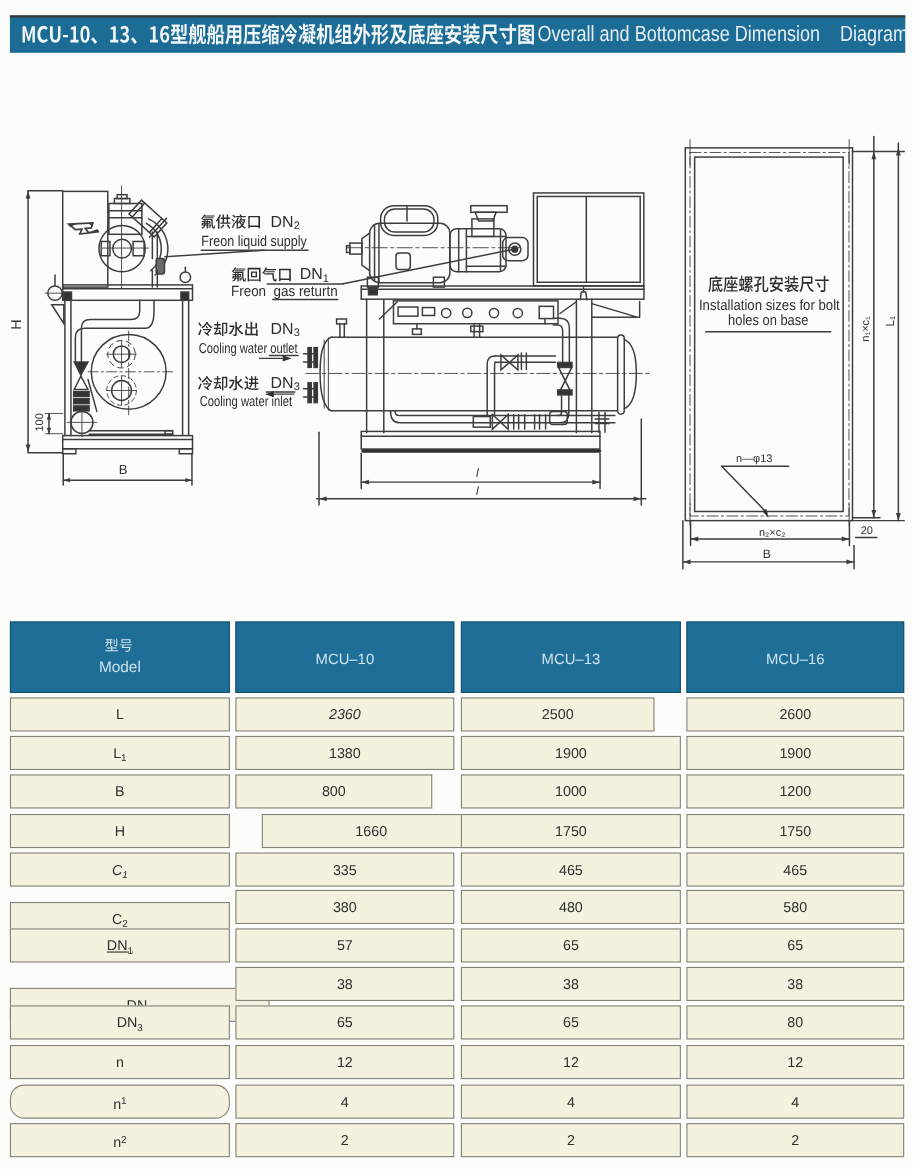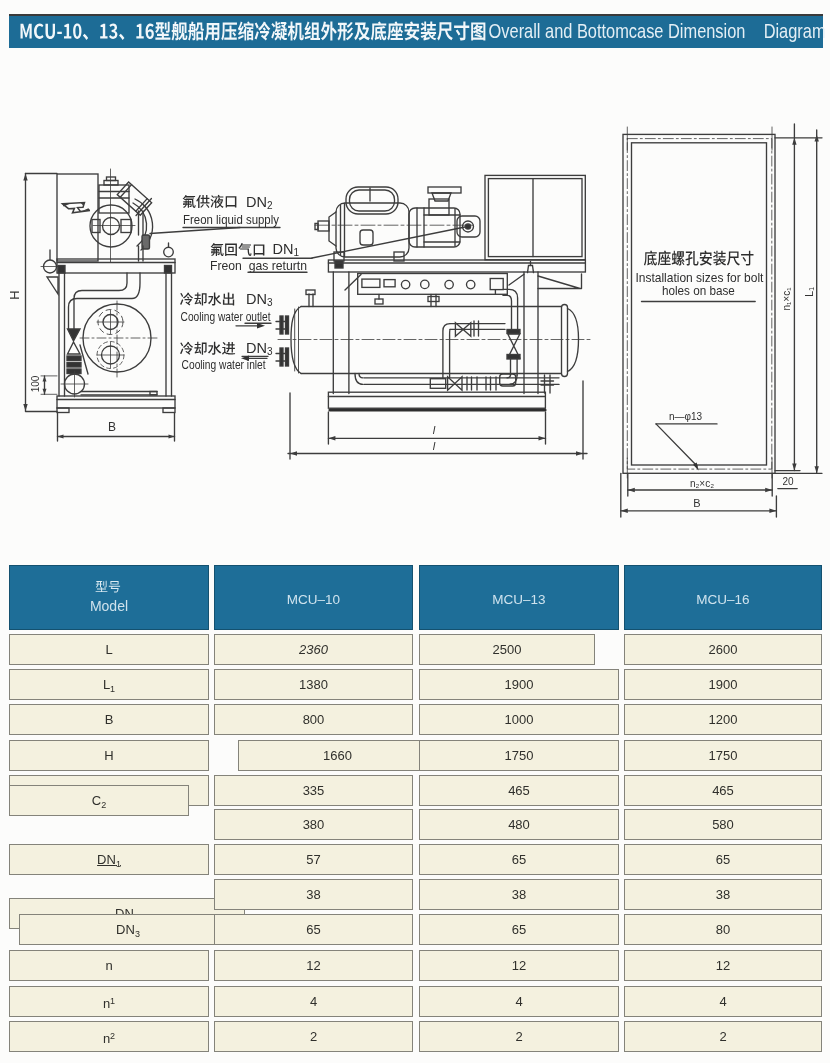--- a/index.html
+++ b/index.html
@@ -24,60 +24,60 @@
 <div class="cell" style="left:214px;top:634px;width:199px;font-style:italic;">2360</div>
 <div class="cell" style="left:419px;top:634px;width:176px;">2500</div>
 <div class="cell" style="left:624px;top:634px;width:198px;">2600</div>
 
 <div class="cell" style="left:9px;top:669px;width:200px;">L<span class="sub">1</span></div>
 <div class="cell" style="left:214px;top:669px;width:199px;">1380</div>
 <div class="cell" style="left:419px;top:669px;width:200px;">1900</div>
 <div class="cell" style="left:624px;top:669px;width:198px;">1900</div>
 
 <div class="cell" style="left:9px;top:704px;width:200px;">B</div>
-<div class="cell" style="left:214px;top:704px;width:199px;">800</div>
+<div class="cell" style="left:214px;top:704px;width:179px;">800</div>
 <div class="cell" style="left:419px;top:704px;width:200px;">1000</div>
 <div class="cell" style="left:624px;top:704px;width:198px;">1200</div>
 
 <div class="cell" style="left:9px;top:739.5px;width:200px;">H</div>
 <div class="cell" style="left:214px;top:739.5px;width:199px;margin-left:24px;">1660</div>
 <div class="cell" style="left:419px;top:739.5px;width:200px;">1750</div>
 <div class="cell" style="left:624px;top:739.5px;width:198px;">1750</div>
 
 <div class="cell" style="left:9px;top:774.6px;width:200px;font-style:italic;">C<span class="sub">1</span></div>
 <div class="cell" style="left:214px;top:774.6px;width:199px;">335</div>
 <div class="cell" style="left:419px;top:774.6px;width:200px;">465</div>
 <div class="cell" style="left:624px;top:774.6px;width:198px;">465</div>
 
-<div class="cell" style="left:9px;top:785px;width:180px;">C<span class="sub">2</span></div>
+<div class="cell" style="left:9px;top:820px;width:200px;">C<span class="sub">2</span></div>
 <div class="cell" style="left:214px;top:809.3px;width:199px;">380</div>
 <div class="cell" style="left:419px;top:809.3px;width:200px;">480</div>
 <div class="cell" style="left:624px;top:809.3px;width:198px;">580</div>
 
 <div class="cell" style="left:9px;top:844.2px;width:200px;text-decoration:underline;">DN<span class="sub">1</span></div>
 <div class="cell" style="left:214px;top:844.2px;width:199px;">57</div>
 <div class="cell" style="left:419px;top:844.2px;width:200px;">65</div>
 <div class="cell" style="left:624px;top:844.2px;width:198px;">65</div>
 
 <div class="cell" style="left:9px;top:879.2px;width:236px;margin-top:19px;">DN<span class="sub">2</span></div>
 <div class="cell" style="left:214px;top:879.2px;width:199px;">38</div>
 <div class="cell" style="left:419px;top:879.2px;width:200px;">38</div>
 <div class="cell" style="left:624px;top:879.2px;width:198px;">38</div>
 
-<div class="cell" style="left:19px;top:914.2px;width:200px;padding-left:18px;">DN<span class="sub">3</span></div>
+<div class="cell" style="left:9px;top:914.2px;width:200px;padding-left:18px;">DN<span class="sub">3</span></div>
 <div class="cell" style="left:214px;top:914.2px;width:199px;">65</div>
 <div class="cell" style="left:419px;top:914.2px;width:200px;">65</div>
 <div class="cell" style="left:624px;top:914.2px;width:198px;">80</div>
 
 <div class="cell" style="left:9px;top:950px;width:200px;">n</div>
 <div class="cell" style="left:214px;top:950px;width:199px;">12</div>
 <div class="cell" style="left:419px;top:950px;width:200px;">12</div>
 <div class="cell" style="left:624px;top:950px;width:198px;">12</div>
 
-<div class="cell" style="left:9px;top:986px;width:200px;">n<span class="sup">1</span></div>
+<div class="cell" style="left:9px;top:986px;width:200px;border-radius:13px;">n<span class="sup">1</span></div>
 <div class="cell" style="left:214px;top:986px;width:199px;">4</div>
 <div class="cell" style="left:419px;top:986px;width:200px;">4</div>
 <div class="cell" style="left:624px;top:986px;width:198px;">4</div>
 
 <div class="cell" style="left:9px;top:1021.4px;width:200px;">n<span class="sup">2</span></div>
 <div class="cell" style="left:214px;top:1021.4px;width:199px;">2</div>
 <div class="cell" style="left:419px;top:1021.4px;width:200px;">2</div>
 <div class="cell" style="left:624px;top:1021.4px;width:198px;">2</div>
 
 <svg width="830" height="1063" viewBox="0 0 830 1063" fill="none" stroke-linecap="round">

